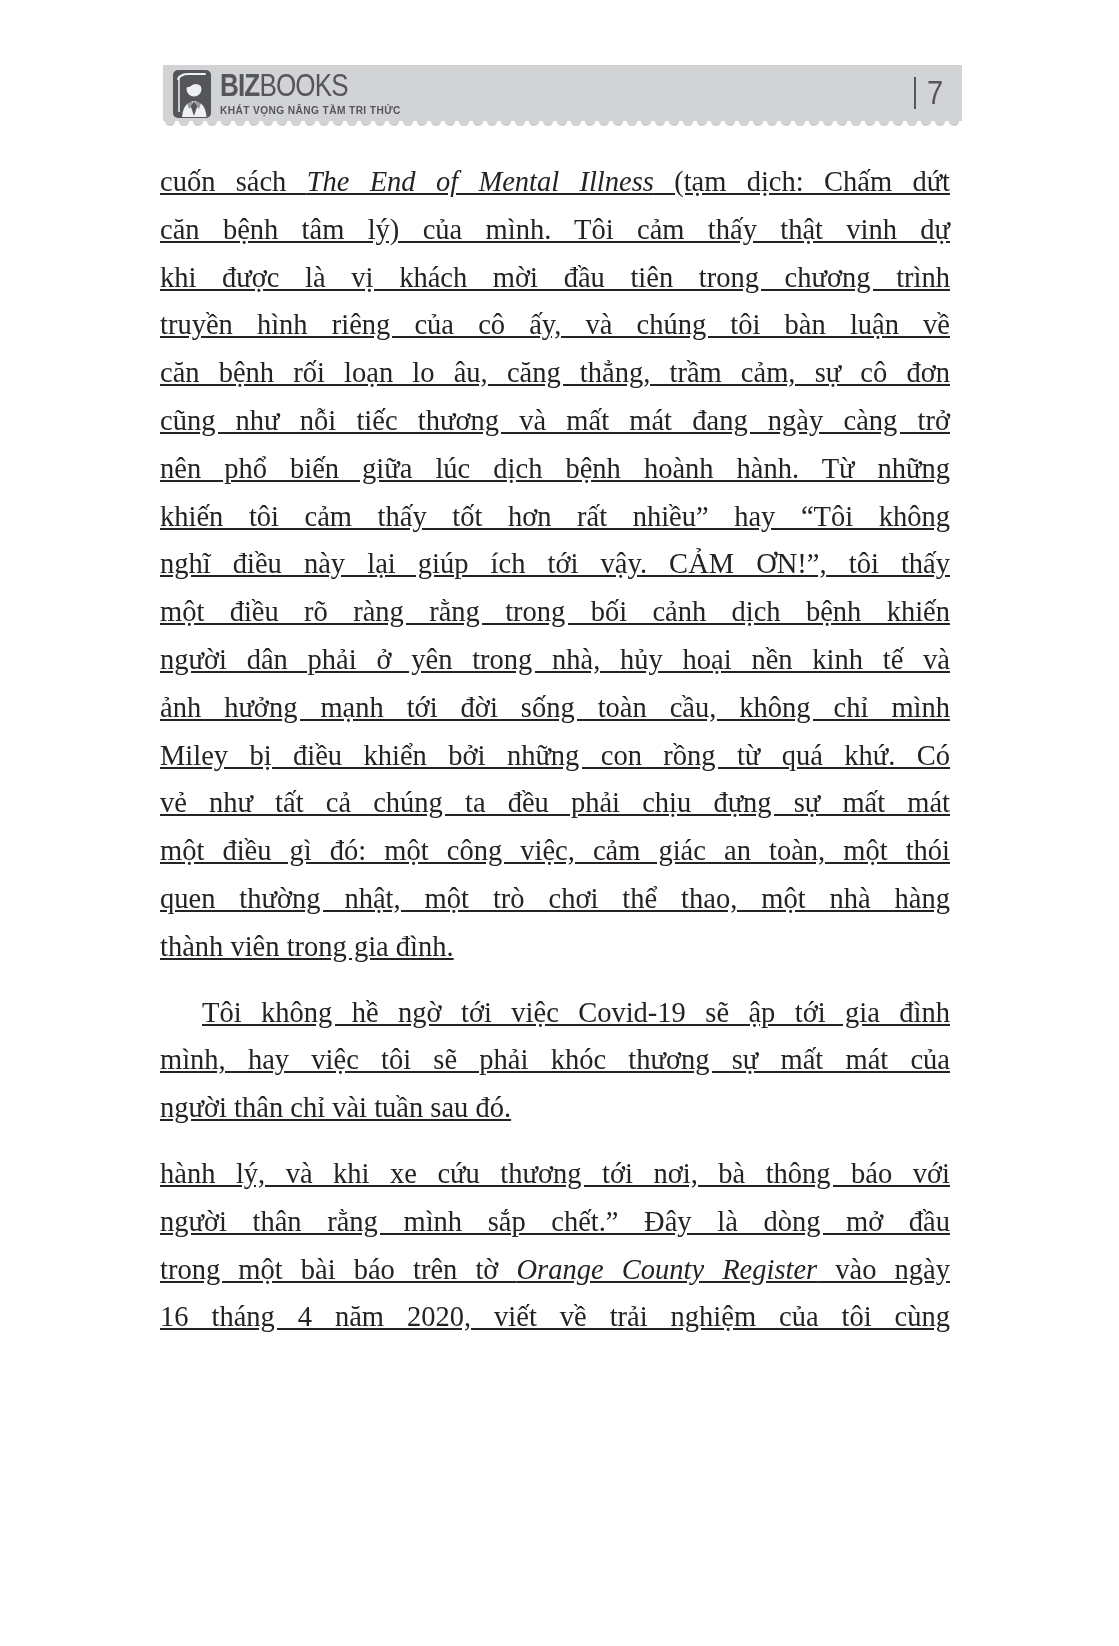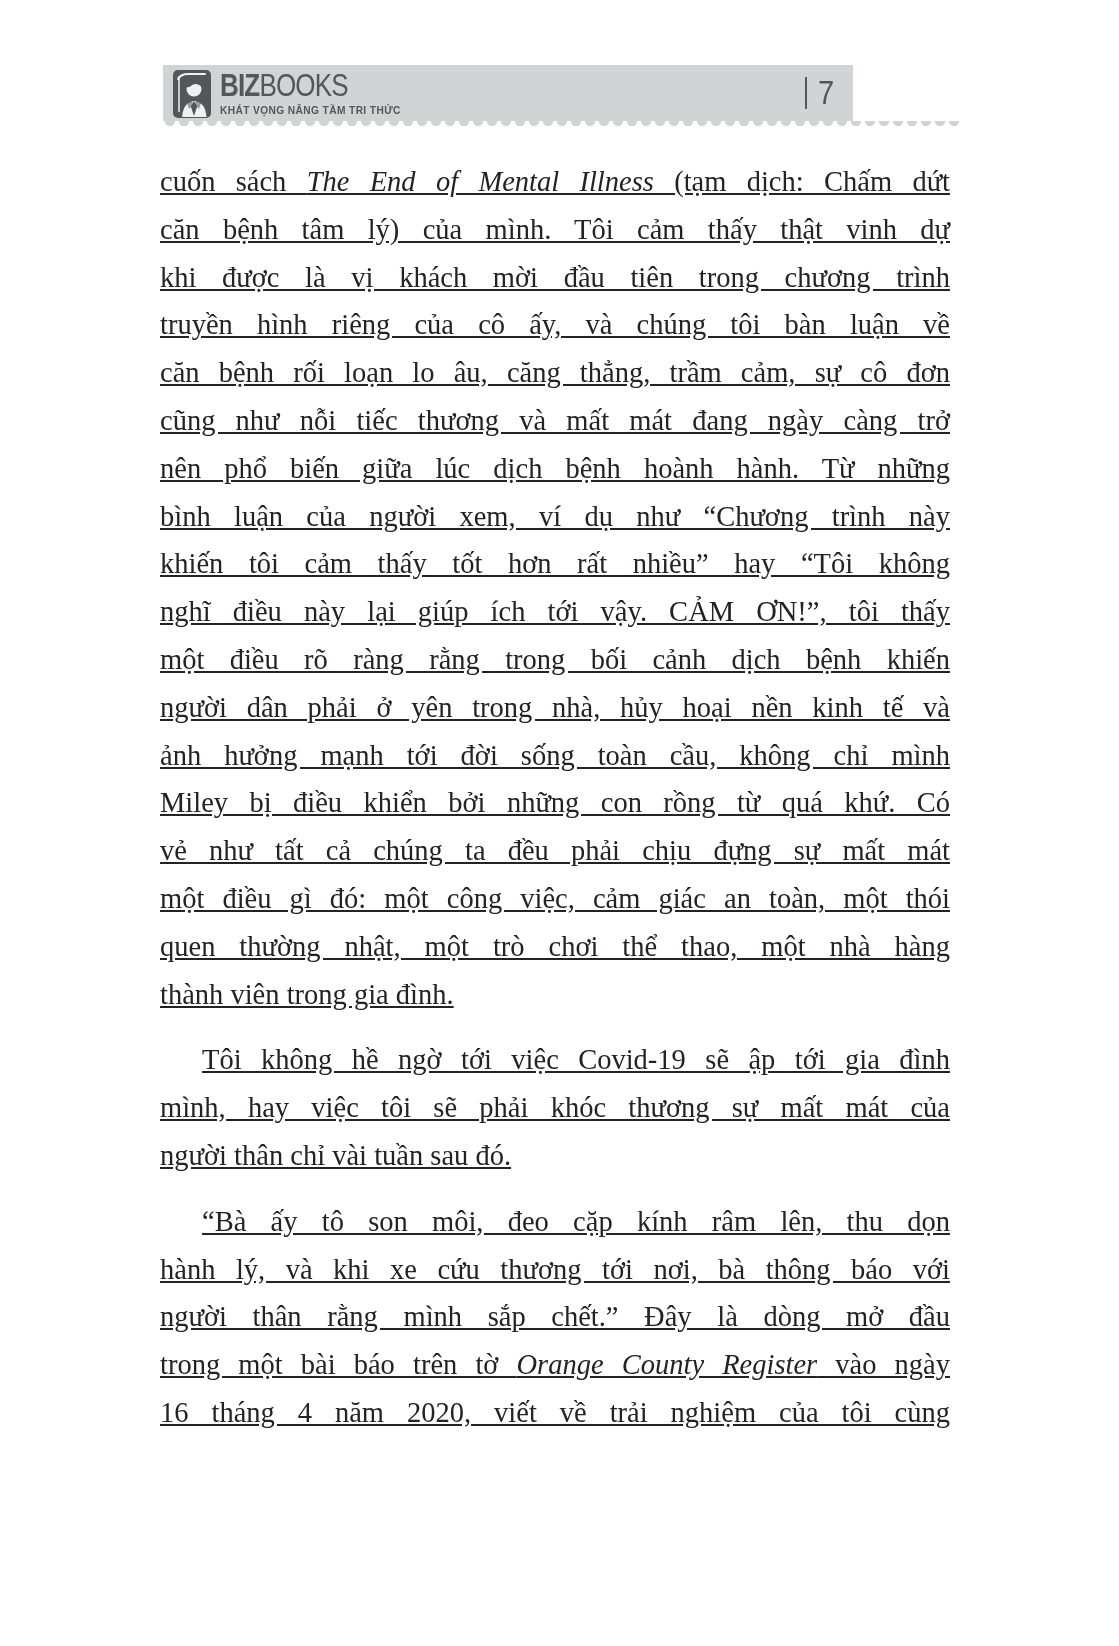--- a/index.html
+++ b/index.html
@@ -8,21 +8,21 @@
     background: #ffffff;
     position: relative;
     font-family: "Liberation Serif", serif;
     overflow: hidden;
   }
 
   
   .header-band {
     position: absolute;
     left: 163px; top: 65px;
-    width: 690px; height: 56px;
+    width: 799px; height: 56px;
     background: #d2d3d5;
     display: flex;
     align-items: center;
     justify-content: space-between;
     padding: 0 18px 0 10px;
     box-sizing: border-box;
   }
   .header-scallop {
     position: absolute;
     left: 163px; top: 121px;
@@ -125,37 +125,35 @@
 
 <div class="page-body">
     <div class="para">
       <div class="line just"><span>cuốn sách </span><i>The End of Mental Illness</i><span> (tạm dịch: Chấm dứt</span></div>
       <div class="line just"><span>căn bệnh tâm lý) của mình. Tôi cảm thấy thật vinh dự</span></div>
       <div class="line just"><span>khi được là vị khách mời đầu tiên trong chương trình</span></div>
       <div class="line just"><span>truyền hình riêng của cô ấy, và chúng tôi bàn luận về</span></div>
       <div class="line just"><span>căn bệnh rối loạn lo âu, căng thẳng, trầm cảm, sự cô đơn</span></div>
       <div class="line just"><span>cũng như nỗi tiếc thương và mất mát đang ngày càng trở</span></div>
       <div class="line just"><span>nên phổ biến giữa lúc dịch bệnh hoành hành. Từ những</span></div>
-      <div class="line just"><span>bình luận của người xem, ví dụ như “Chương trình này</span></div>
       <div class="line just"><span>khiến tôi cảm thấy tốt hơn rất nhiều” hay “Tôi không</span></div>
       <div class="line just"><span>nghĩ điều này lại giúp ích tới vậy. CẢM ƠN!”, tôi thấy</span></div>
       <div class="line just"><span>một điều rõ ràng rằng trong bối cảnh dịch bệnh khiến</span></div>
       <div class="line just"><span>người dân phải ở yên trong nhà, hủy hoại nền kinh tế và</span></div>
       <div class="line just"><span>ảnh hưởng mạnh tới đời sống toàn cầu, không chỉ mình</span></div>
       <div class="line just"><span>Miley bị điều khiển bởi những con rồng từ quá khứ. Có</span></div>
       <div class="line just"><span>vẻ như tất cả chúng ta đều phải chịu đựng sự mất mát</span></div>
       <div class="line just"><span>một điều gì đó: một công việc, cảm giác an toàn, một thói</span></div>
       <div class="line just"><span>quen thường nhật, một trò chơi thể thao, một nhà hàng</span></div>
       <div class="line"><span>thành viên trong gia đình.</span></div>
     </div>
     <div class="para">
       <div class="line just indent"><span>Tôi không hề ngờ tới việc Covid-19 sẽ ập tới gia đình</span></div>
       <div class="line just"><span>mình, hay việc tôi sẽ phải khóc thương sự mất mát của</span></div>
       <div class="line"><span>người thân chỉ vài tuần sau đó.</span></div>
     </div>
     <div class="para">
-      <div class="line just indent"><span>“Bà ấy tô son môi, đeo cặp kính râm lên, thu dọn</span></div>
       <div class="line just"><span>hành lý, và khi xe cứu thương tới nơi, bà thông báo với</span></div>
       <div class="line just"><span>người thân rằng mình sắp chết.” Đây là dòng mở đầu</span></div>
       <div class="line just"><span>trong một bài báo trên tờ </span><i>Orange County Register</i><span> vào ngày</span></div>
       <div class="line just"><span>16 tháng 4 năm 2020, viết về trải nghiệm của tôi cùng</span></div>
     </div>
   </div>
 
 </body></html>

